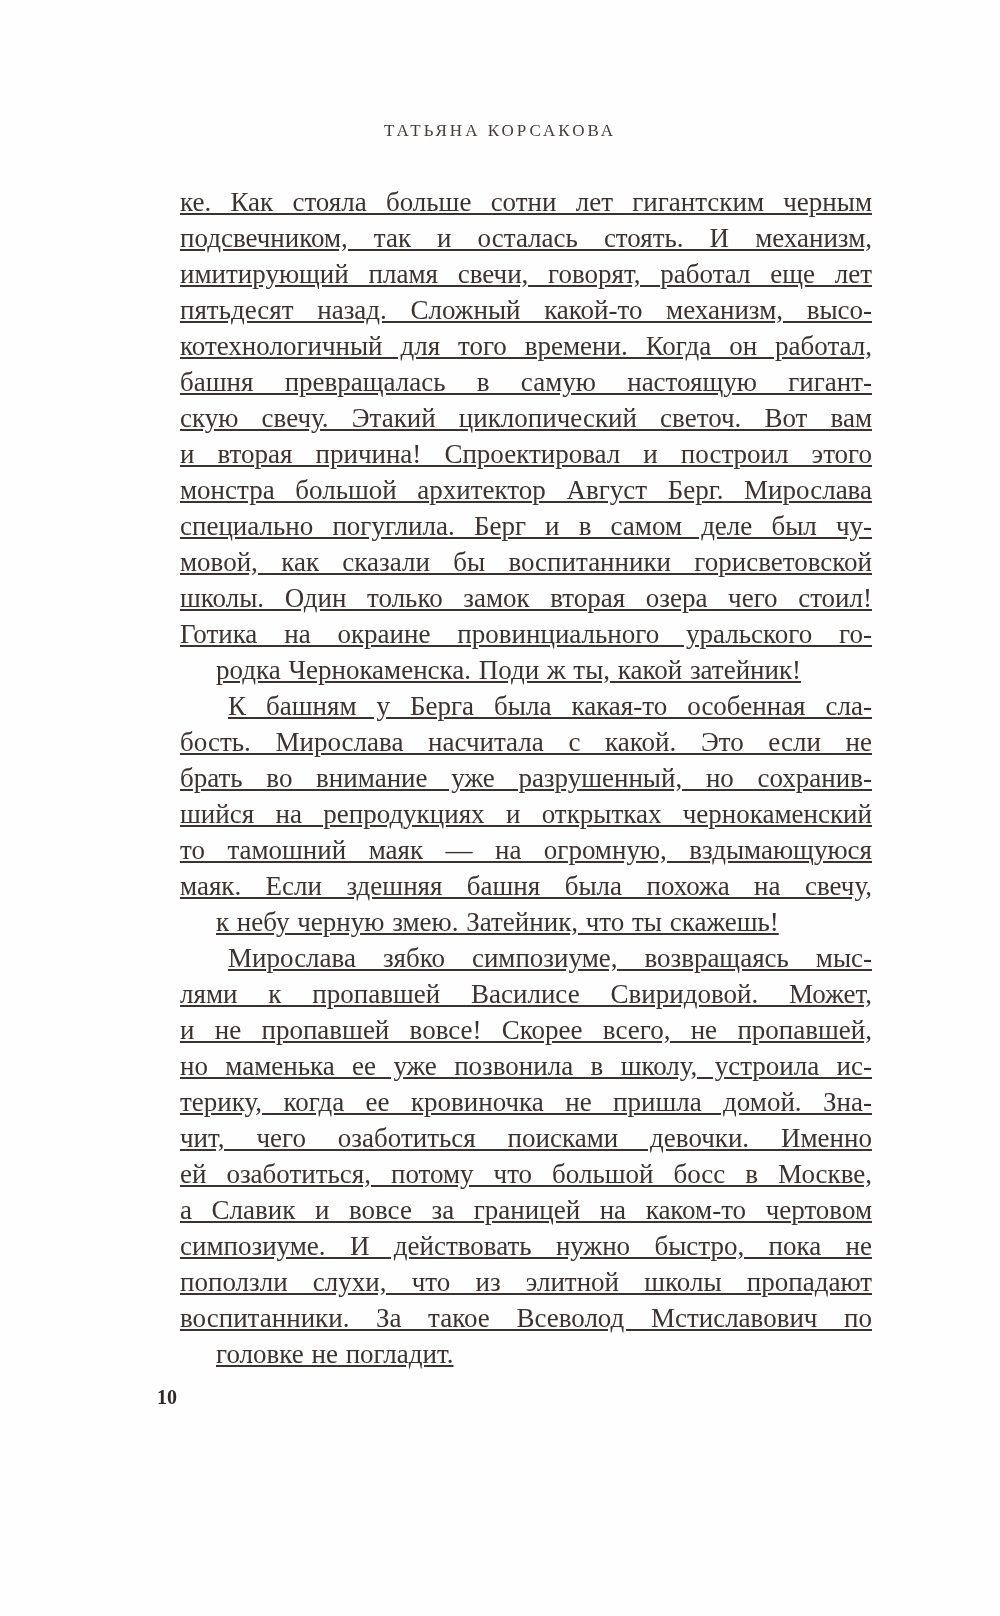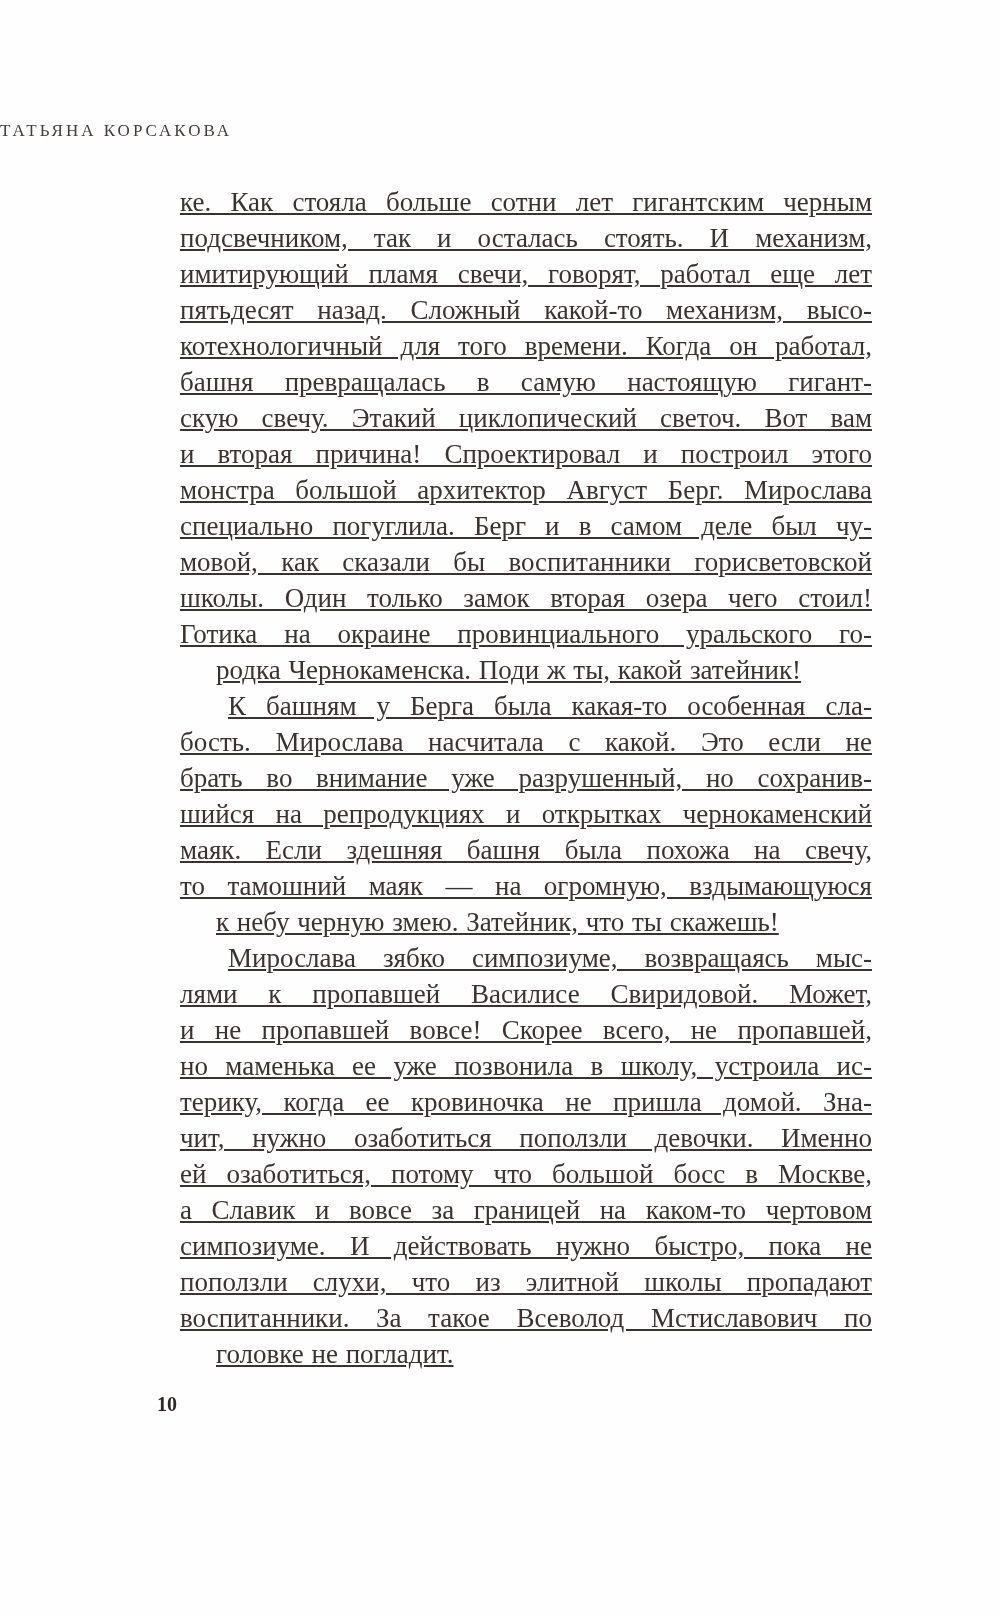--- a/index.html
+++ b/index.html
@@ -14,20 +14,21 @@
     background: #fefefe;
     font-family: "Liberation Serif", "DejaVu Serif", serif;
     color: #3b3330;
     overflow: hidden;
   }
   .running-header {
     position: absolute;
     top: 121px;
     left: 0;
     right: 0;
+    text-align: center;
     font-size: 17px;
     letter-spacing: 3px;
     color: #443c38;
   }
   .text-block {
     position: absolute;
     top: 184px;
     left: 180px;
     width: 692px;
     font-size: 27px;
@@ -50,21 +51,20 @@
   .paragraph.indent .line:first-child {
     text-indent: 48px;
   }
   .page-number {
     position: absolute;
     left: 157px;
     top: 1386px;
     font-size: 20px;
     font-weight: bold;
     color: #2f2926;
-    margin-top: 7px;
   }
 </style>
 </head>
 <body>
 
 <div class="book-page">
   <div class="running-header">ТАТЬЯНА КОРСАКОВА</div>
 
   <div class="text-block">
       <div class="paragraph">
@@ -81,31 +81,31 @@
         <div class="line">мовой, как сказали бы воспитанники горисветовской</div>
         <div class="line">школы. Один только замок вторая озера чего стоил!</div>
         <div class="line">Готика на окраине провинциального уральского го-</div>
         <div class="line last">родка Чернокаменска. Поди ж ты, какой затейник!</div>
       </div>
       <div class="paragraph indent">
         <div class="line">К башням у Берга была какая-то особенная сла-</div>
         <div class="line">бость. Мирослава насчитала с какой. Это если не</div>
         <div class="line">брать во внимание уже разрушенный, но сохранив-</div>
         <div class="line">шийся на репродукциях и открытках чернокаменский</div>
+        <div class="line">то тамошний маяк — на огромную, вздымающуюся</div>
         <div class="line">маяк. Если здешняя башня была похожа на свечу,</div>
-        <div class="line">то тамошний маяк — на огромную, вздымающуюся</div>
         <div class="line last">к небу черную змею. Затейник, что ты скажешь!</div>
       </div>
       <div class="paragraph indent">
         <div class="line">Мирослава зябко симпозиуме, возвращаясь мыс-</div>
         <div class="line">лями к пропавшей Василисе Свиридовой. Может,</div>
         <div class="line">и не пропавшей вовсе! Скорее всего, не пропавшей,</div>
         <div class="line">но маменька ее уже позвонила в школу, устроила ис-</div>
         <div class="line">терику, когда ее кровиночка не пришла домой. Зна-</div>
-        <div class="line">чит, нужно озаботиться поползли девочки. Именно</div>
+        <div class="line">чит, чего озаботиться поисками девочки. Именно</div>
         <div class="line">ей озаботиться, потому что большой босс в Москве,</div>
         <div class="line">а Славик и вовсе за границей на каком-то чертовом</div>
         <div class="line">симпозиуме. И действовать нужно быстро, пока не</div>
         <div class="line">поползли слухи, что из элитной школы пропадают</div>
         <div class="line">воспитанники. За такое Всеволод Мстиславович по</div>
         <div class="line last">головке не погладит.</div>
       </div>
     </div>
 
   <div class="page-number">10</div>

